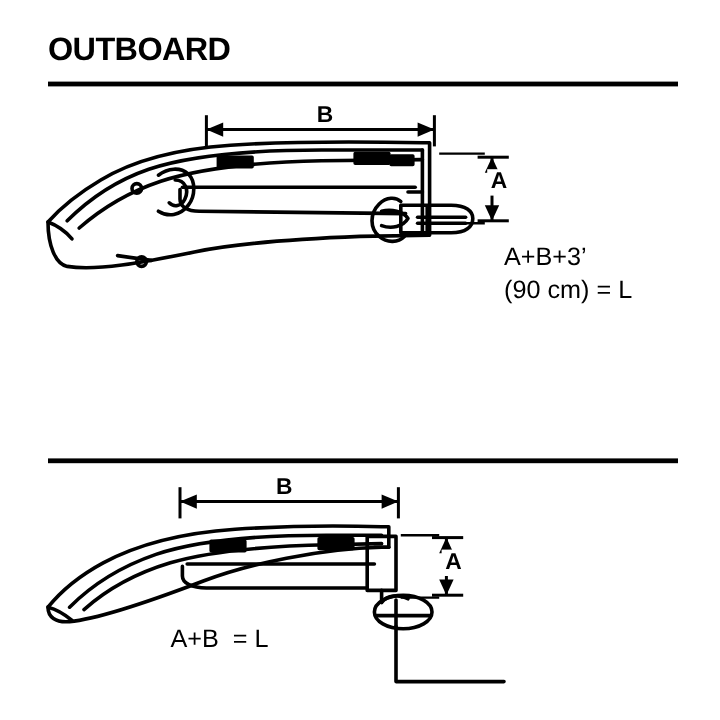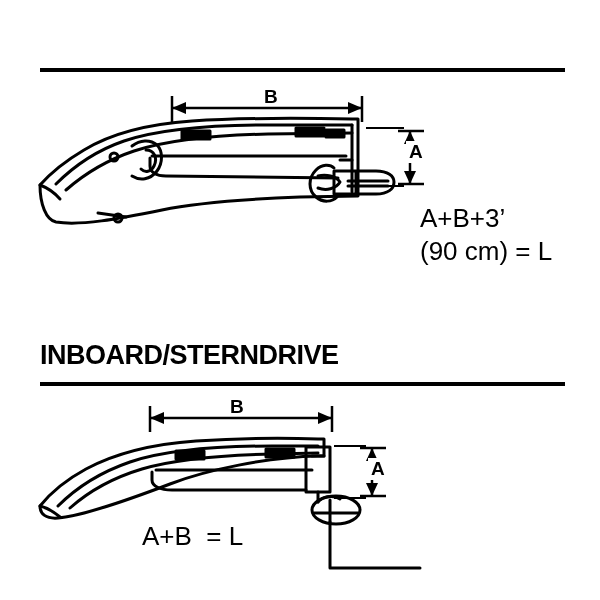--- a/index.html
+++ b/index.html
@@ -43,41 +43,42 @@
     background: #000000;
   }
 
   #title-outboard { top: 26px; }
   #rule-outboard  { top: 68px; }
   #title-inboard  { top: 340px; }
   #rule-inboard   { top: 382px; }
 
   .formula {
     position: absolute;
-    font-size: 26px;
+    font-size: 21px;
     line-height: 1.28;
     white-space: pre;
   }
   #formula-outboard { left: 420px; top: 202px; }
 
   .drawing {
     position: absolute;
     left: 0;
     top: 0;
   }
 
   svg { display: block; }
 </style>
 </head>
 <body>
 
 <div class="page">
 
   <div class="section" id="section-outboard">
 
+    <div class="section-title" id="title-outboard">OUTBOARD</div>
     <div class="title-rule" id="rule-outboard"></div>
 
     <div class="drawing">
       <svg width="600" height="310" viewBox="0 0 600 310" xmlns="http://www.w3.org/2000/svg">
         <g fill="none" stroke="#000000" stroke-width="3" stroke-linejoin="round" stroke-linecap="round">
 
           <path d="M40,185
                    C48,176 62,163 84,150
                    C112,133 148,124 192,121
                    C238,118 300,118 352,119
@@ -159,21 +160,20 @@
     <div style="position:absolute; left:264px; top:86px; font-size:19px; font-weight:bold;">B</div>
 
     <div style="position:absolute; left:406px; top:141px; font-size:19px; font-weight:bold; background:#ffffff; padding:0 3px;">A</div>
 
     <div class="formula" id="formula-outboard">A+B+3’
 (90 cm) = L</div>
   </div>
 
   <div class="section" id="section-inboard">
 
-    <div class="section-title" id="title-inboard" style="top:30px;">INBOARD/STERNDRIVE</div>
     <div class="title-rule" id="rule-inboard" style="top:72px;"></div>
 
     <div class="drawing">
       <svg width="600" height="290" viewBox="0 0 600 290" xmlns="http://www.w3.org/2000/svg">
         <g fill="none" stroke="#000000" stroke-width="3" stroke-linejoin="round" stroke-linecap="round">
 
           <path d="M40,196
                    C48,186 62,172 86,159
                    C116,143 152,134 196,131
                    C242,128 288,128 318,129

